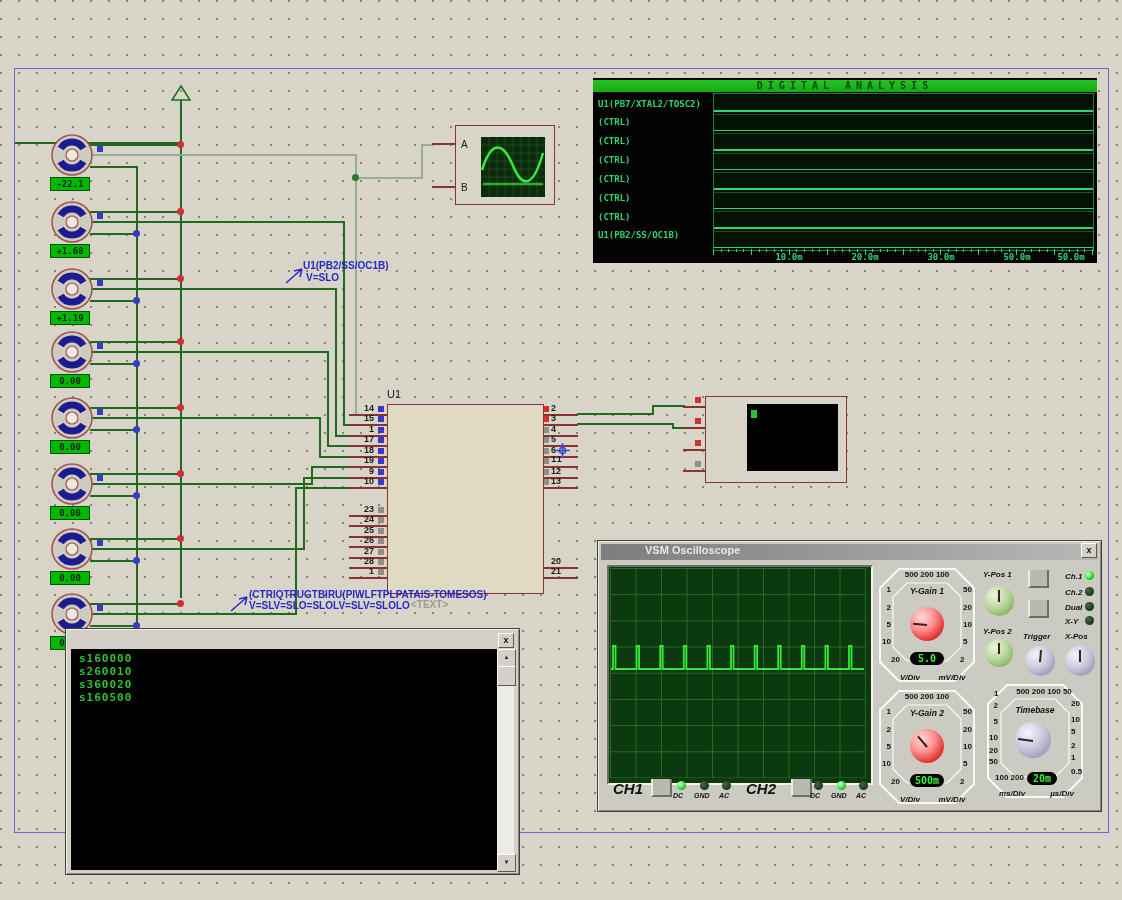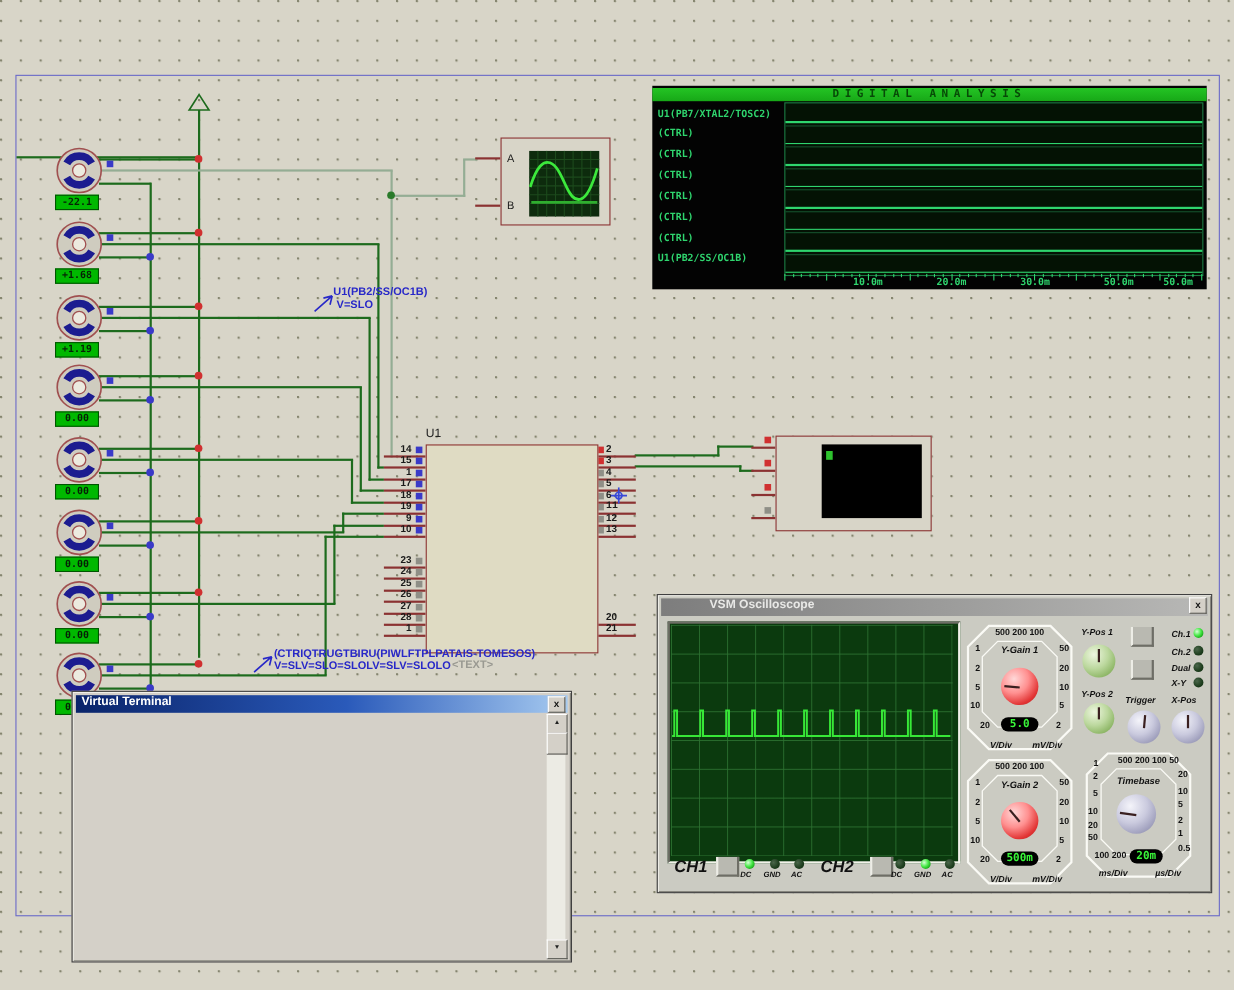--- a/index.html
+++ b/index.html
@@ -534,21 +534,26 @@
     <div class="mbtn" style="left:193px;top:238px"></div>
     <div class="led off" style="left:216px;top:240px"></div>
     <div class="led on" style="left:239px;top:240px"></div>
     <div class="led off" style="left:261px;top:240px"></div>
     <div class="ledlab" style="left:212px;top:251px">DC</div>
     <div class="ledlab" style="left:233px;top:251px">GND</div>
     <div class="ledlab" style="left:258px;top:251px">AC</div>
   </div>
 
   <div class="win vt">
-    <div class="titlebar"><span>Virtual Terminal</span></div>
     <div class="closebtn" style="right:5px;top:4px">x</div>
+    <div class="vt-client" id="vt-client">
+        <div class="vt-line" style="top: 3px;">s160000</div>
+        <div class="vt-line" style="top: 16px;">s260010</div>
+        <div class="vt-line" style="top: 29px;">s360020</div>
+        <div class="vt-line" style="top: 42px;">s160500</div>
+      </div>
     <div class="vt-scroll">
       <div class="sbtn" style="top:0">▲</div>
       <div class="sthumb"></div>
       <div class="sbtn" style="top:205px">▼</div>
     </div>
   </div>
 </div>
 
 </body></html>

